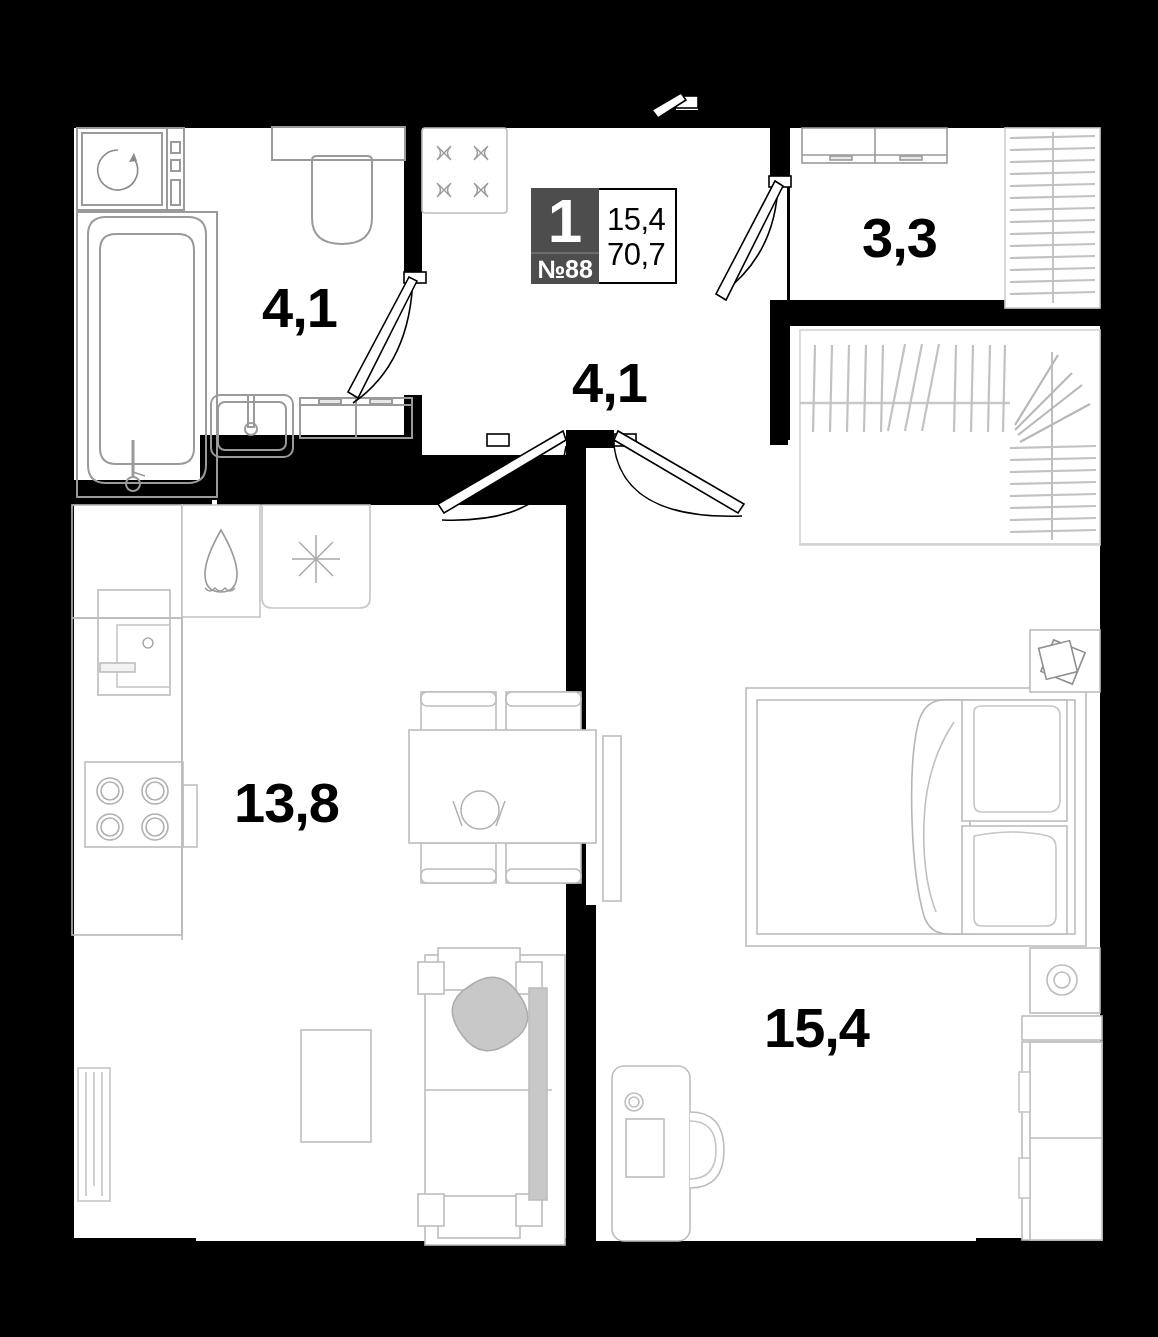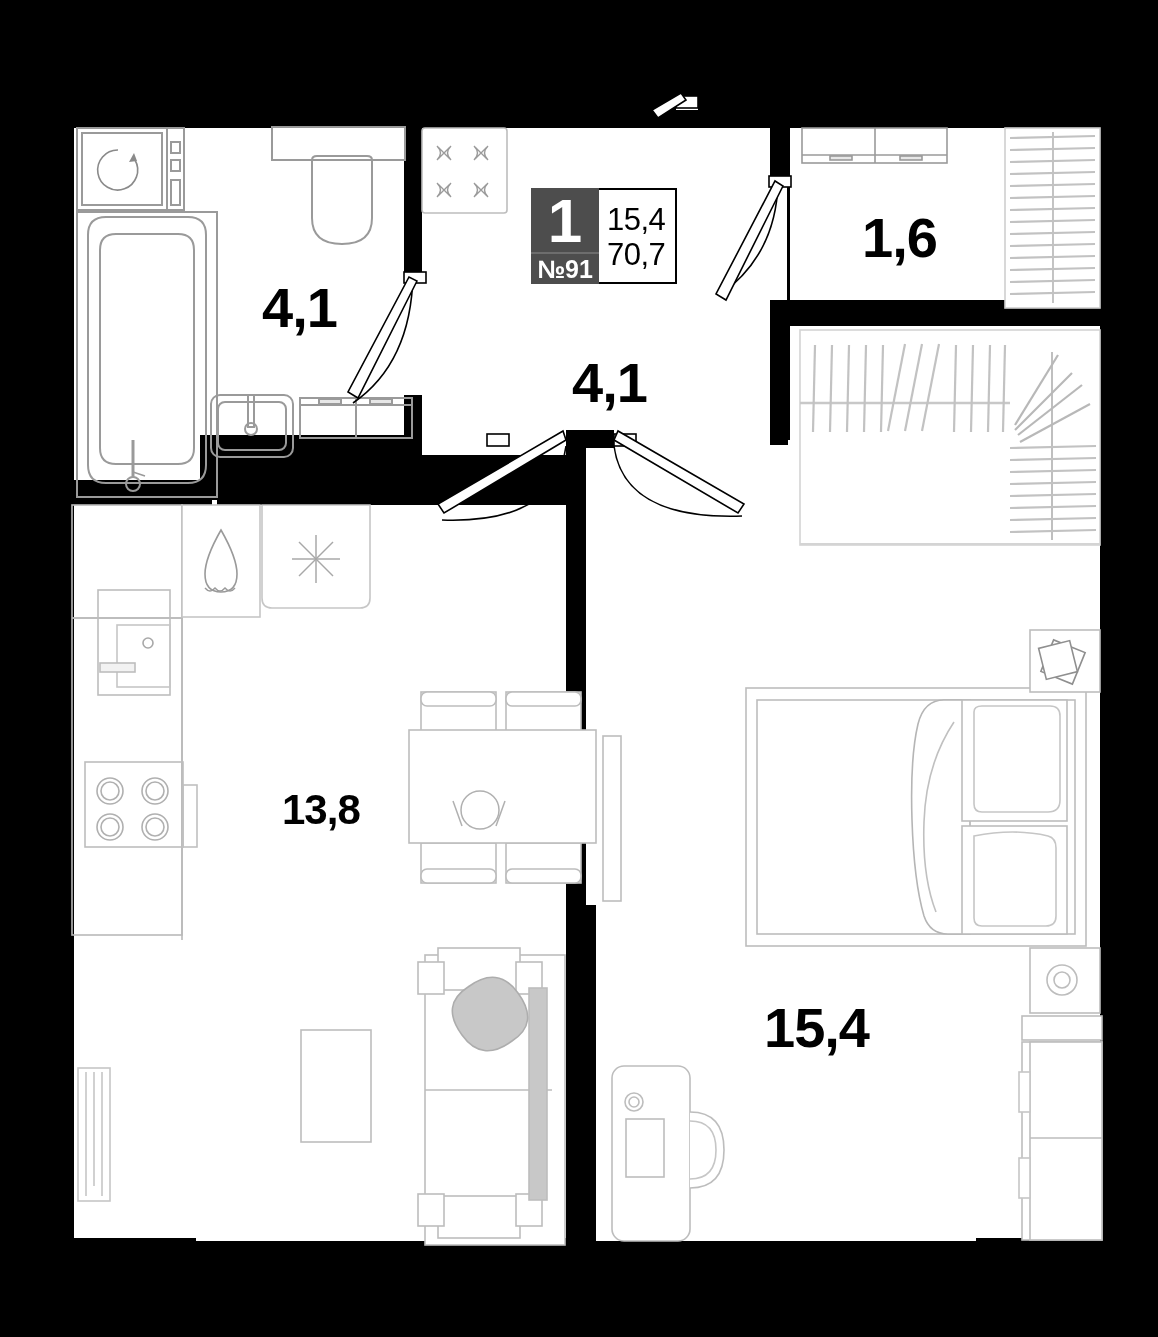--- a/index.html
+++ b/index.html
@@ -396,31 +396,31 @@
         <rect x="1022" y="1016" width="80" height="24"></rect>
       </g>
     </g>
 
   </svg>
 
   <div class="area-label" style="left:262px;top:275px;font-size:56px;">4,1</div>
 
   <div class="area-label" style="left:572px;top:350px;font-size:56px;">4,1</div>
 
-  <div class="area-label" style="left:862px;top:205px;font-size:56px;">1,6</div>
-
-  <div class="area-label" style="left:234px;top:786px;font-size:42px;margin-left:48px;">13,8</div>
+  <div class="area-label" style="left:862px;top:205px;font-size:56px;">3,3</div>
+
+  <div class="area-label" style="left:234px;top:770px;font-size:56px;">13,8</div>
 
   <div class="area-label" style="left:764px;top:995px;font-size:56px;">15,4</div>
 
   <div id="badge" style="left:531px;top:188px;">
     <div class="num-box">
       <div class="num-big">1</div>
       <div class="num-sep"></div>
-      <div class="num-small">№91</div>
+      <div class="num-small">№88</div>
     </div>
     <div class="areas">
       <div>15,4</div>
       <div>70,7</div>
     </div>
   </div>
 
 </div>
 
 </body></html>

